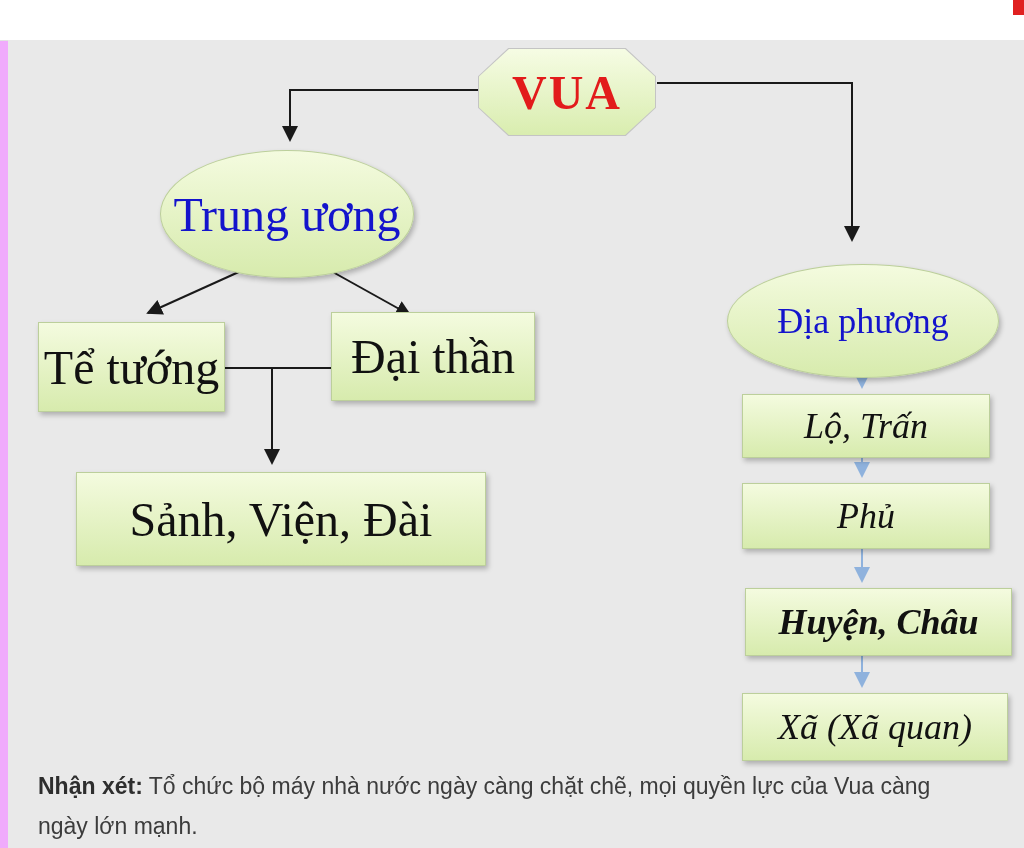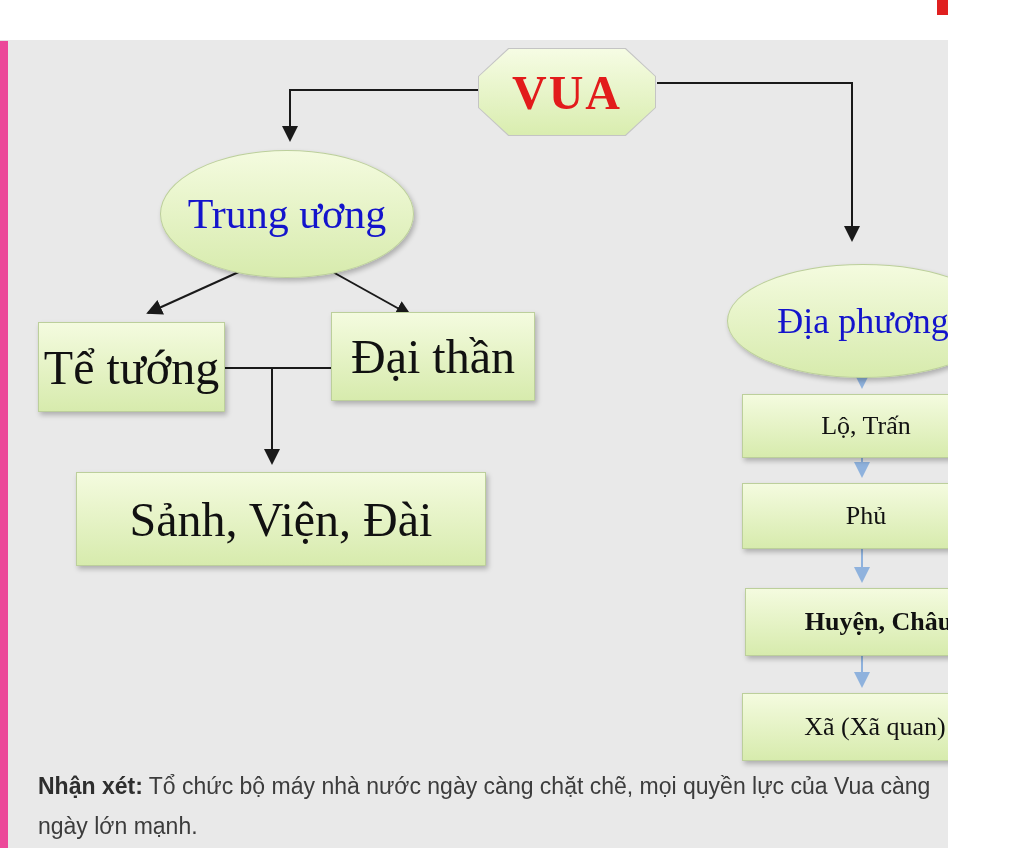--- a/index.html
+++ b/index.html
@@ -1,19 +1,19 @@
 <!DOCTYPE html>
 <html><head>
 <meta charset="utf-8">
 <style>
   html,body{margin:0;padding:0;background:#ffffff;}
   #stage{
     position:relative;
-    width:948px;height:848px;
-    background:#ec4899;
+    width:1024px;height:848px;
+    background:#f0abfc;
     overflow:hidden;
     font-family:"Liberation Serif","DejaVu Serif",serif;
   }
   .gray-panel{
     position:absolute;
     left:8px;top:40px;right:0;bottom:0;
     background:#e9e9e9;
   }
   .top-strip{
     position:absolute;left:0;top:0;width:1024px;height:40px;
@@ -26,22 +26,22 @@
   .node{
     position:absolute;
     display:flex;align-items:center;justify-content:center;
     background:linear-gradient(#f4fbdf,#d7ebad);
     border:1px solid #bccf9b;
     box-shadow:2px 3px 5px rgba(0,0,0,0.25);
     color:#111;
     text-align:center;
   }
   .rect{font-size:48px;}
-  .rect-sm{font-size:26px;}
-  .ellipse{border-radius:50%;color:#1414cc;font-size:42px;}
+  .rect-sm{font-size:36px;font-style:italic;}
+  .ellipse{border-radius:50%;color:#1414cc;font-size:48px;}
   
   .octagon-outer{
     position:absolute;
     clip-path:polygon(17% 0,83% 0,100% 32%,100% 68%,83% 100%,17% 100%,0 68%,0 32%);
     background:#c4c4c4;
     filter:drop-shadow(2px 3px 4px rgba(0,0,0,0.25));
   }
   .octagon-inner{
     position:absolute;left:1px;top:1px;right:1px;bottom:1px;
     clip-path:polygon(17% 0,83% 0,100% 32%,100% 68%,83% 100%,17% 100%,0 68%,0 32%);

